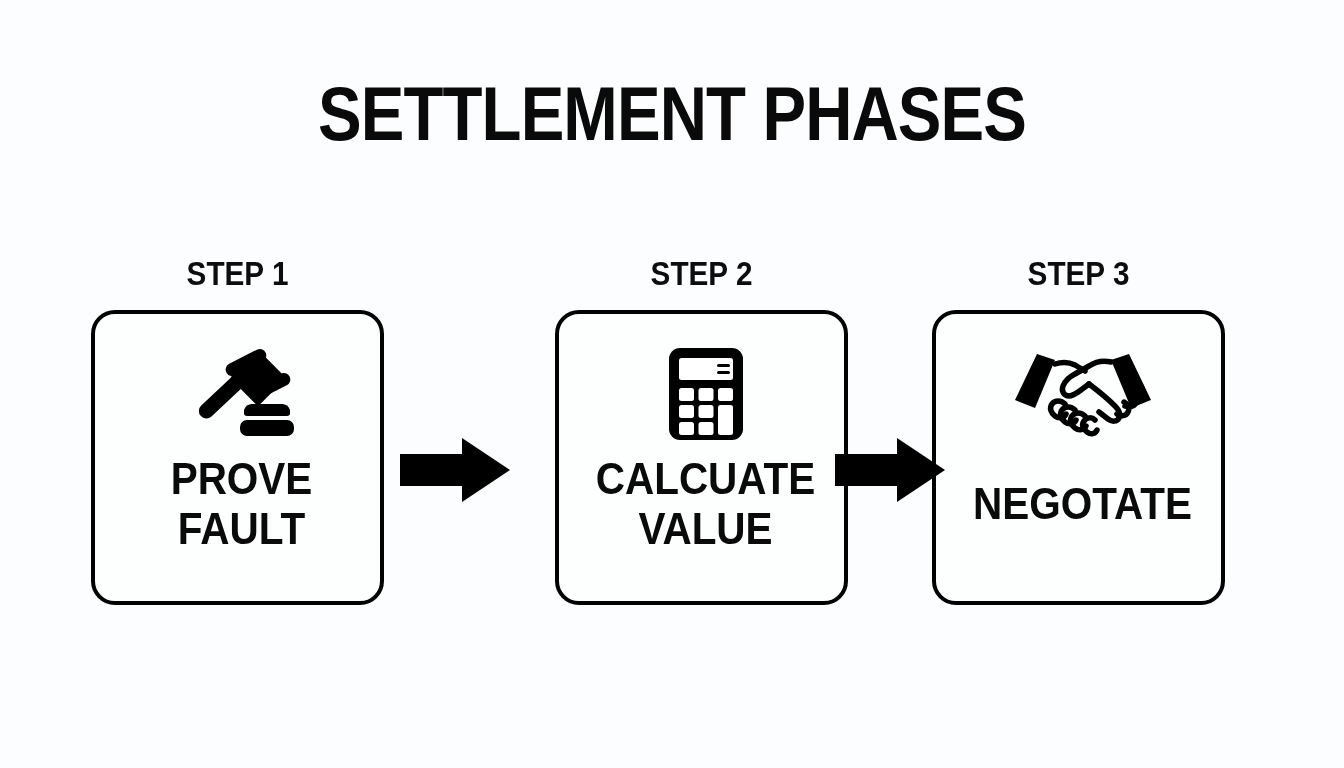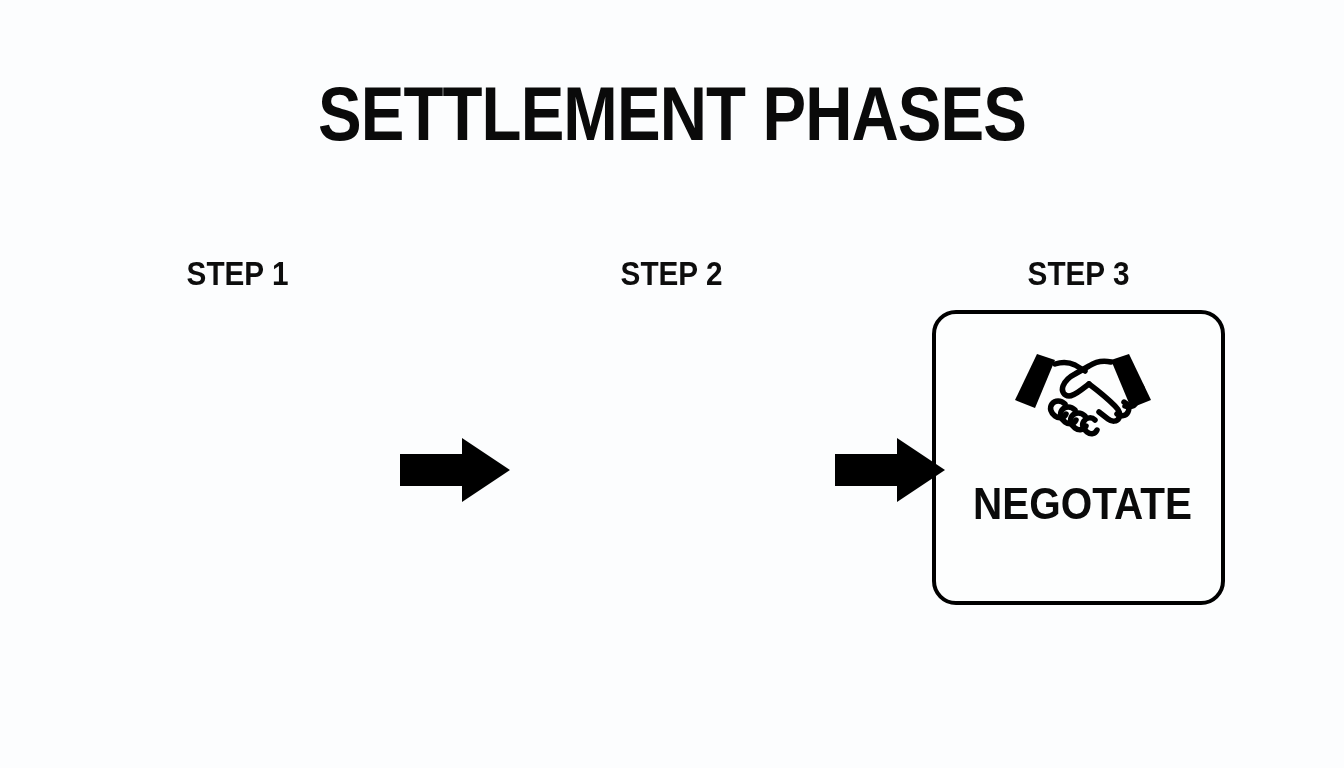--- a/index.html
+++ b/index.html
@@ -49,21 +49,21 @@
     height: 360px;
   }
 
   .step {
     position: absolute;
     top: 0;
     width: 293px;
     height: 360px;
   }
   .step-1 { left: 91px; }
-  .step-2 { left: 525px; }
+  .step-2 { left: 555px; }
   .step-3 { left: 932px; }
 
   .step-label {
     position: absolute;
     top: 6px;
     left: 0;
     width: 293px;
     text-align: center;
     font-family: "Liberation Sans", sans-serif;
     font-weight: bold;
@@ -131,25 +131,80 @@
 
 <div id="infographic">
 
   <div class="title">SETTLEMENT PHASES</div>
 
   <div class="steps-row">
 
     <div class="step step-1">
       <div class="step-label">STEP 1</div>
 
+      <div class="step-card">
+        <div class="card-icon">
+          <svg width="104" height="100" viewBox="0 0 104 100" aria-hidden="true">
+            <g fill="#000">
+
+              <rect x="48" y="14" width="40" height="40" rx="3" transform="rotate(45 68 34)"></rect>
+
+              <rect x="34" y="12" width="44" height="13" rx="6.5" transform="rotate(-27 56 18.5)"></rect>
+
+              <rect x="58" y="36" width="44" height="13" rx="6.5" transform="rotate(-27 80 42.5)"></rect>
+
+              <rect x="2" y="42" width="66" height="15" rx="7.5" transform="rotate(-43 35 49.5)"></rect>
+
+              <path d="M 54 66 Q 56 60 62 60 L 92 60 Q 98 60 100 66 L 100 69 Q 100 72 97 72 L 57 72 Q 54 72 54 69 Z"></path>
+
+              <rect x="50" y="76" width="54" height="16" rx="7"></rect>
+            </g>
+          </svg>
+        </div>
+
+        <div class="card-text">
+          <span class="line">PROVE</span>
+          <span class="line">FAULT</span>
+        </div>
+      </div>
     </div>
 
     <div class="step step-2">
       <div class="step-label">STEP 2</div>
 
+      <div class="step-card">
+        <div class="card-icon">
+          <svg width="78" height="96" viewBox="0 0 78 96" aria-hidden="true">
+
+            <rect x="2" y="2" width="74" height="92" rx="11" fill="#000"></rect>
+
+            <rect x="12" y="12" width="54" height="22" rx="2.5" fill="#fff"></rect>
+
+            <rect x="50" y="18" width="13" height="3" rx="1.5" fill="#000"></rect>
+            <rect x="50" y="25" width="13" height="3" rx="1.5" fill="#000"></rect>
+
+            <rect x="12" y="42" width="15" height="13" rx="2.5" fill="#fff"></rect>
+            <rect x="31.5" y="42" width="15" height="13" rx="2.5" fill="#fff"></rect>
+            <rect x="51" y="42" width="15" height="13" rx="2.5" fill="#fff"></rect>
+
+            <rect x="12" y="59" width="15" height="13" rx="2.5" fill="#fff"></rect>
+            <rect x="31.5" y="59" width="15" height="13" rx="2.5" fill="#fff"></rect>
+
+            <rect x="12" y="76" width="15" height="13" rx="2.5" fill="#fff"></rect>
+            <rect x="31.5" y="76" width="15" height="13" rx="2.5" fill="#fff"></rect>
+
+            <rect x="51" y="59" width="15" height="30" rx="2.5" fill="#fff"></rect>
+          </svg>
+        </div>
+
+        <div class="card-text">
+          <span class="line">CALCUATE</span>
+          <span class="line">VALUE</span>
+        </div>
+      </div>
     </div>
 
     <div class="step step-3">
       <div class="step-label">STEP 3</div>
 
       <div class="step-card">
         <div class="card-icon">
           <svg width="152" height="96" viewBox="0 0 152 96" aria-hidden="true">
             <g fill="#000">
 

